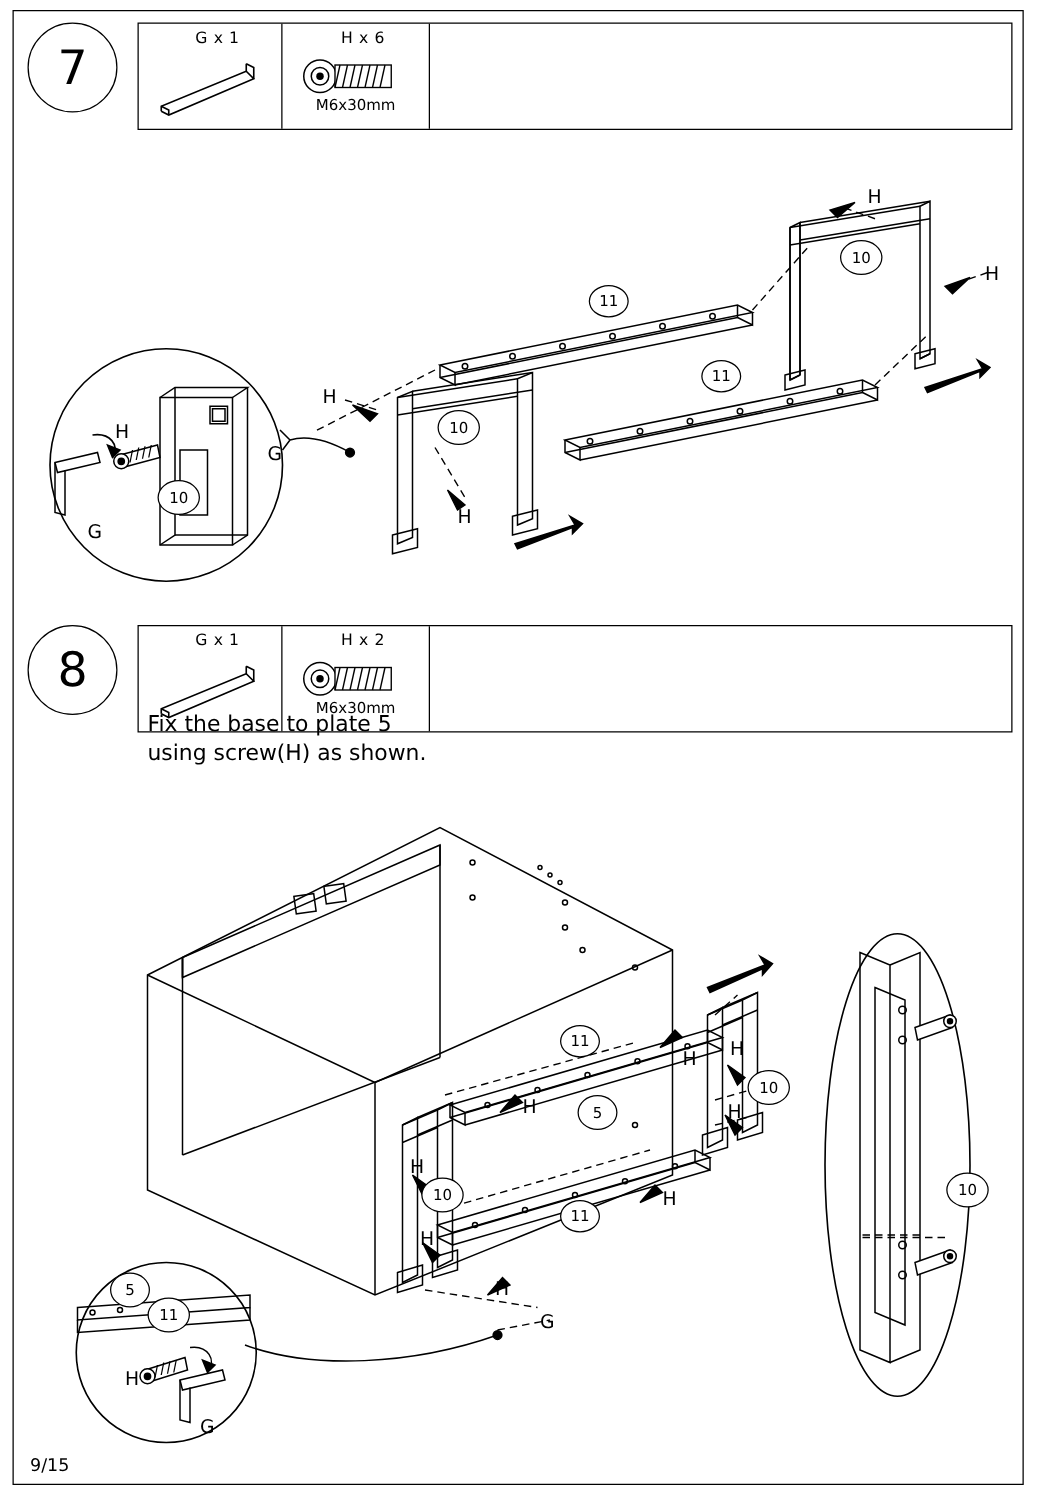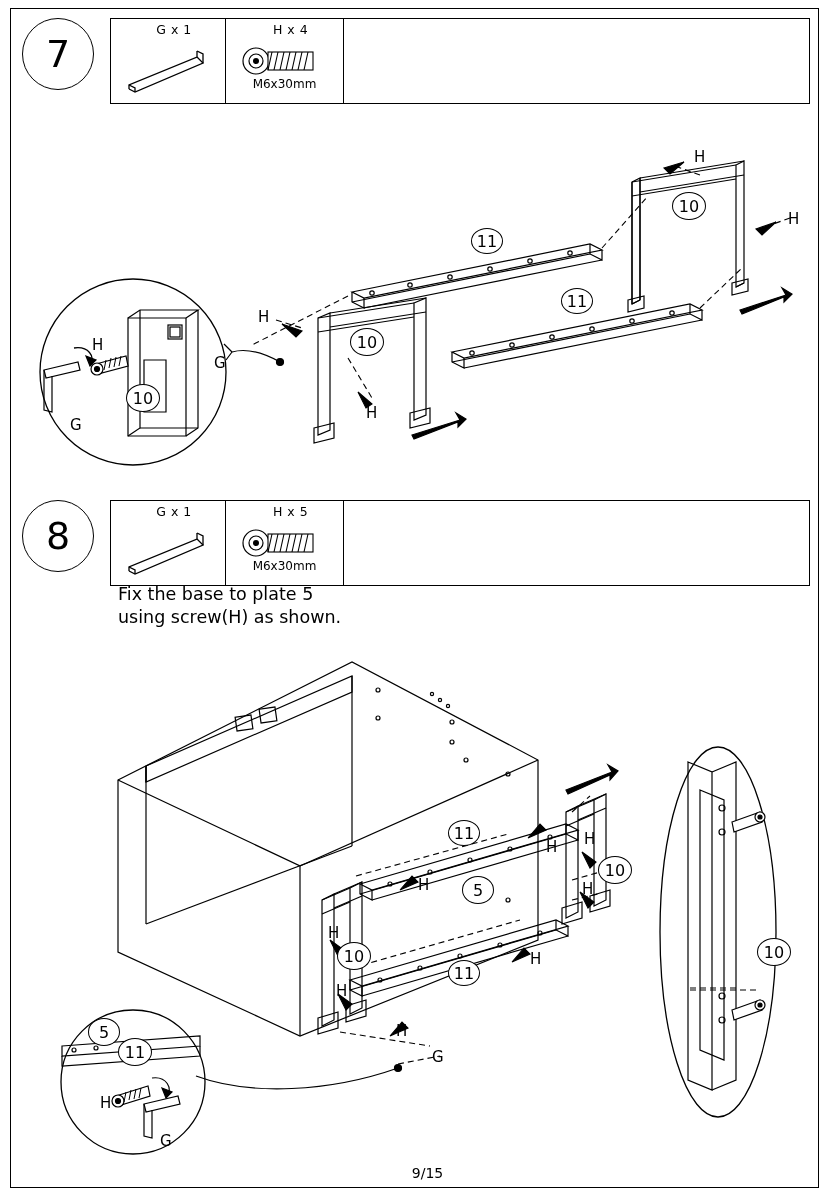--- a/index.html
+++ b/index.html
@@ -94,33 +94,32 @@
   .diagram {
     position: absolute;
     left: 0; top: 0;
     width: 831px; height: 1199px;
     pointer-events: none;
   }
   .footer {
     position: absolute;
     left: 0; right: 0;
     bottom: 18px;
-    text-align: center;
     font-size: 14px;
     margin-left: 24px;
   }
   .balloon {
     position: absolute;
     border: 1.3px solid #000;
     border-radius: 50%;
     background: #fff;
     display: flex;
     align-items: center;
     justify-content: center;
-    font-size: 16px;
+    font-size: 12px;
     z-index: 5;
   }
   .lbl {
     position: absolute;
     font-size: 15px;
     background: transparent;
     z-index: 5;
   }
 </style>
 </head>
@@ -137,21 +136,21 @@
       <div class="part-art">
         <svg width="115" height="62" viewBox="0 0 115 62">
           <path d="M18 52 L18 48 L86 20 L86 14" stroke="#000" stroke-width="1.3" fill="none"></path>
           <path d="M18 52 L24 55 L92 26 L86 20" stroke="#000" stroke-width="1.3" fill="none"></path>
           <path d="M86 14 L92 17 L92 26" stroke="#000" stroke-width="1.3" fill="none"></path>
           <path d="M18 48 L24 51 L24 55" stroke="#000" stroke-width="1.3" fill="none"></path>
         </svg>
       </div>
     </div>
     <div class="part-cell" style="width:118px;">
-      <div class="part-qty">H x 4</div>
+      <div class="part-qty">H x 6</div>
       <div class="part-art">
         <svg width="118" height="48" viewBox="0 0 118 48">
           <ellipse cx="30" cy="24" rx="13" ry="13" fill="#fff" stroke="#000" stroke-width="1.2"></ellipse>
           <ellipse cx="30" cy="24" rx="7" ry="7" fill="#fff" stroke="#000" stroke-width="1.2"></ellipse>
           <ellipse cx="30" cy="24" rx="3" ry="3" fill="#000"></ellipse>
           <rect x="42" y="15" width="45" height="18" fill="#fff" stroke="#000" stroke-width="1.1"></rect>
           <g stroke="#000" stroke-width="1.1">
             <line x1="46" y1="15" x2="42" y2="33"></line>
             <line x1="52" y1="15" x2="48" y2="33"></line>
             <line x1="58" y1="15" x2="54" y2="33"></line>
@@ -303,21 +302,21 @@
       <div class="part-art">
         <svg width="115" height="62" viewBox="0 0 115 62">
           <path d="M18 52 L18 48 L86 20 L86 14" stroke="#000" stroke-width="1.3" fill="none"></path>
           <path d="M18 52 L24 55 L92 26 L86 20" stroke="#000" stroke-width="1.3" fill="none"></path>
           <path d="M86 14 L92 17 L92 26" stroke="#000" stroke-width="1.3" fill="none"></path>
           <path d="M18 48 L24 51 L24 55" stroke="#000" stroke-width="1.3" fill="none"></path>
         </svg>
       </div>
     </div>
     <div class="part-cell" style="width:118px;">
-      <div class="part-qty">H x 5</div>
+      <div class="part-qty">H x 2</div>
       <div class="part-art">
         <svg width="118" height="48" viewBox="0 0 118 48">
           <ellipse cx="30" cy="24" rx="13" ry="13" fill="#fff" stroke="#000" stroke-width="1.2"></ellipse>
           <ellipse cx="30" cy="24" rx="7" ry="7" fill="#fff" stroke="#000" stroke-width="1.2"></ellipse>
           <ellipse cx="30" cy="24" rx="3" ry="3" fill="#000"></ellipse>
           <rect x="42" y="15" width="45" height="18" fill="#fff" stroke="#000" stroke-width="1.1"></rect>
           <g stroke="#000" stroke-width="1.1">
             <line x1="46" y1="15" x2="42" y2="33"></line>
             <line x1="52" y1="15" x2="48" y2="33"></line>
             <line x1="58" y1="15" x2="54" y2="33"></line>
@@ -326,21 +325,21 @@
             <line x1="76" y1="15" x2="72" y2="33"></line>
             <line x1="82" y1="15" x2="78" y2="33"></line>
           </g>
         </svg>
       </div>
       <div class="part-sub">M6x30mm</div>
     </div>
     <div class="part-cell last"></div>
   </div>
 
-  <div class="instr" style="left:118px; top:583px;">Fix the base to plate 5
+  <div class="instr" style="left:118px; top:569px;">Fix the base to plate 5
 using screw(H) as shown.</div>
 
   <svg class="diagram">
     <g fill="none" stroke="#000" stroke-width="1.2">
 
       <path d="M118 780 L352 662 L538 760 L538 940 L300 1036 L118 952 Z"></path>
       <path d="M118 780 L300 866 L300 1036"></path>
       <path d="M300 866 L538 760"></path>
 
       <path d="M146 766 L352 676 L352 692 L146 782 Z"></path>

